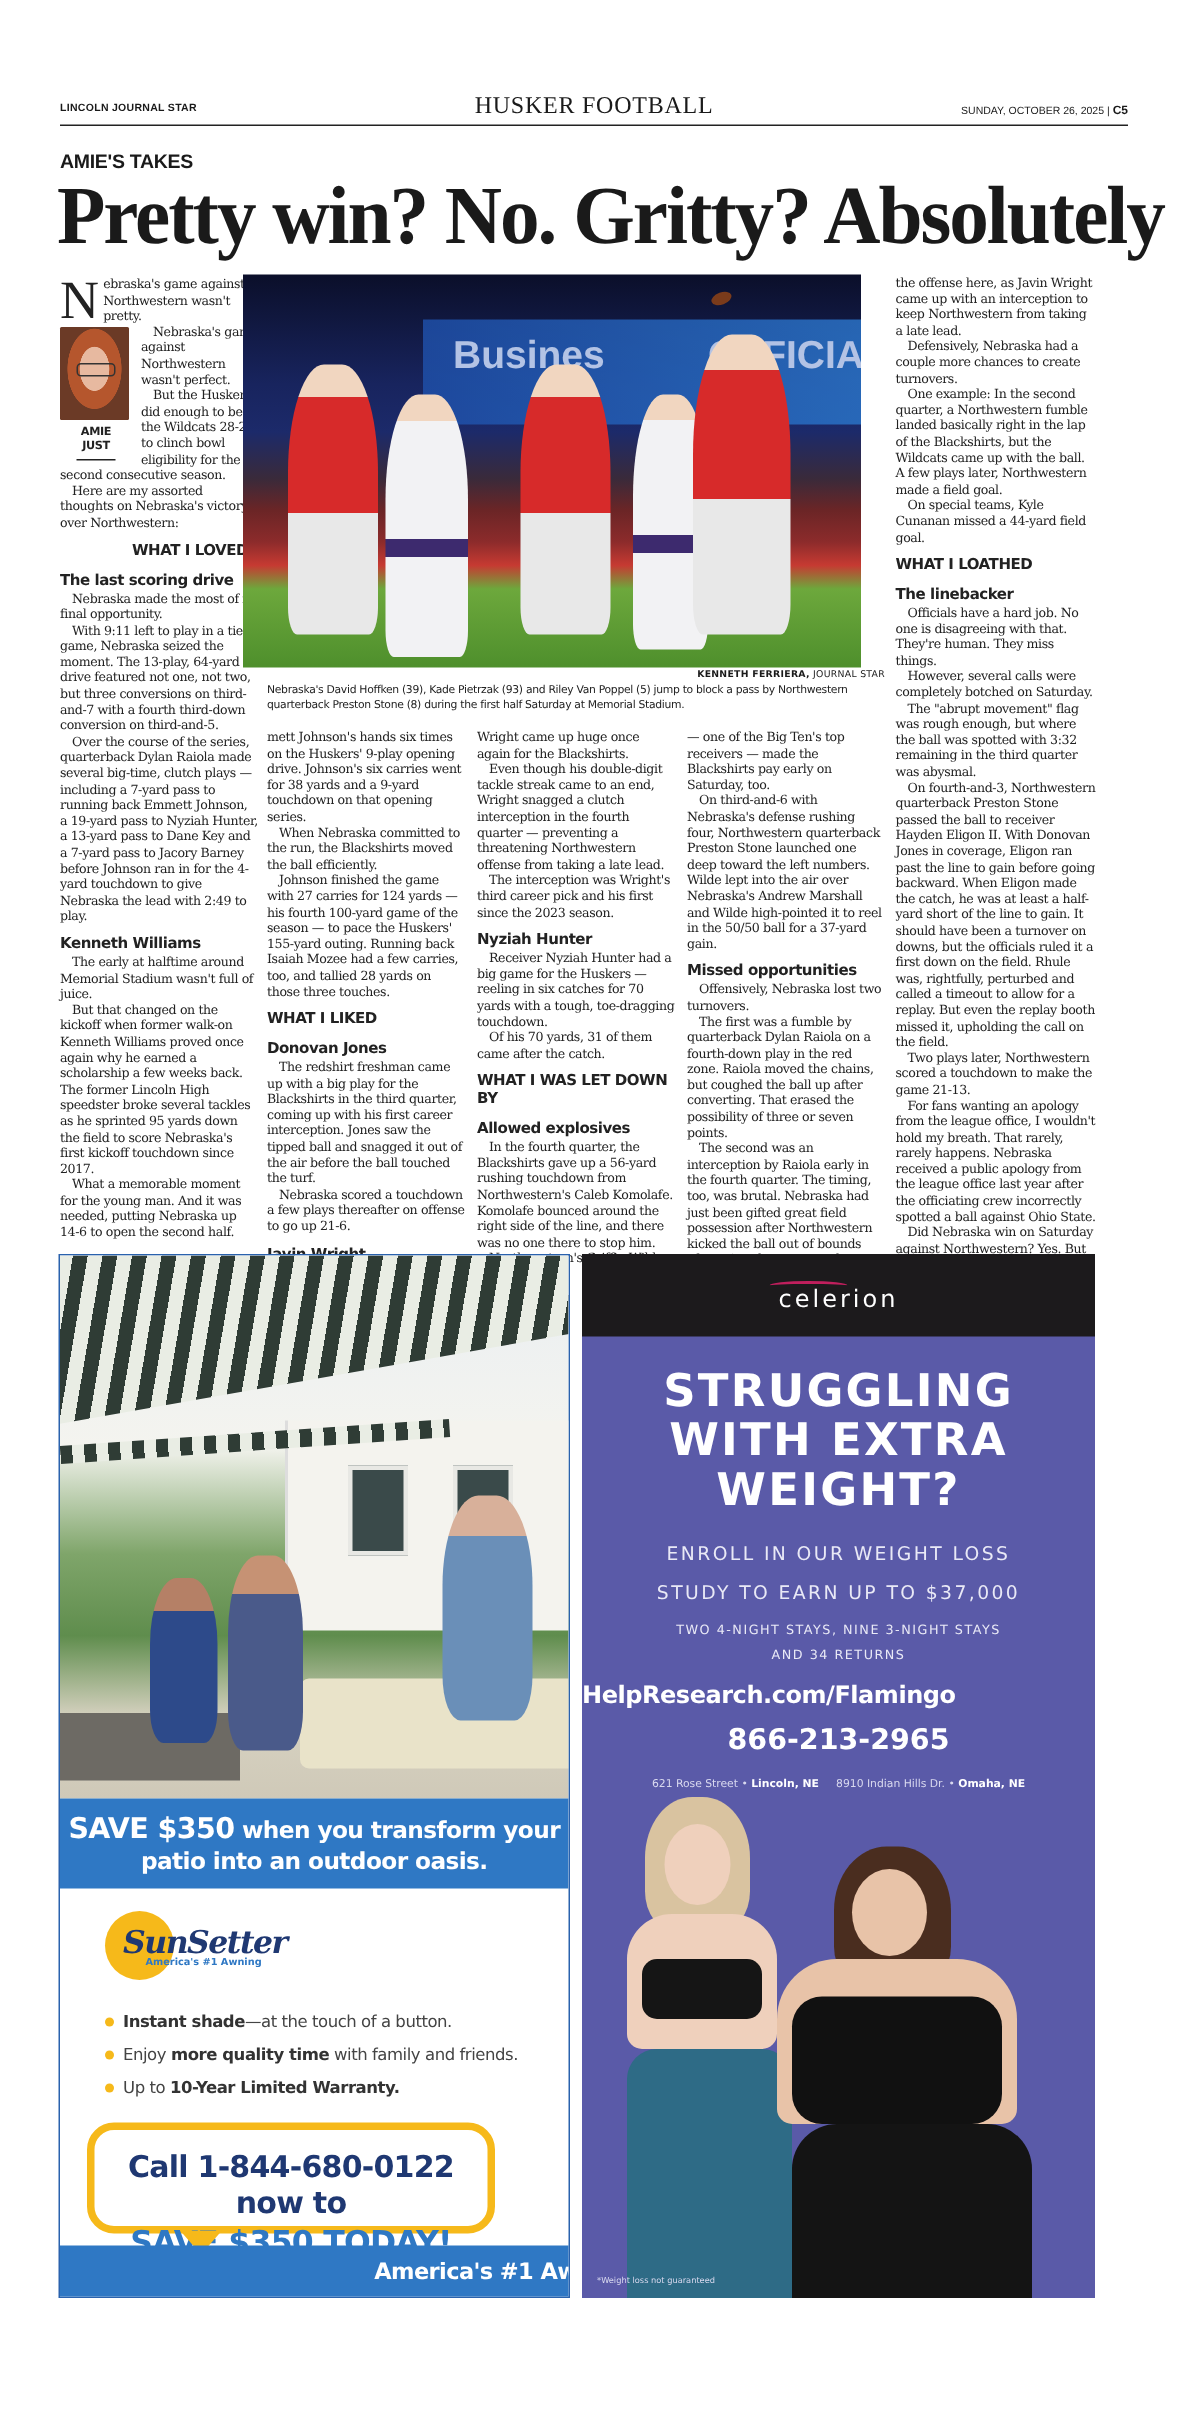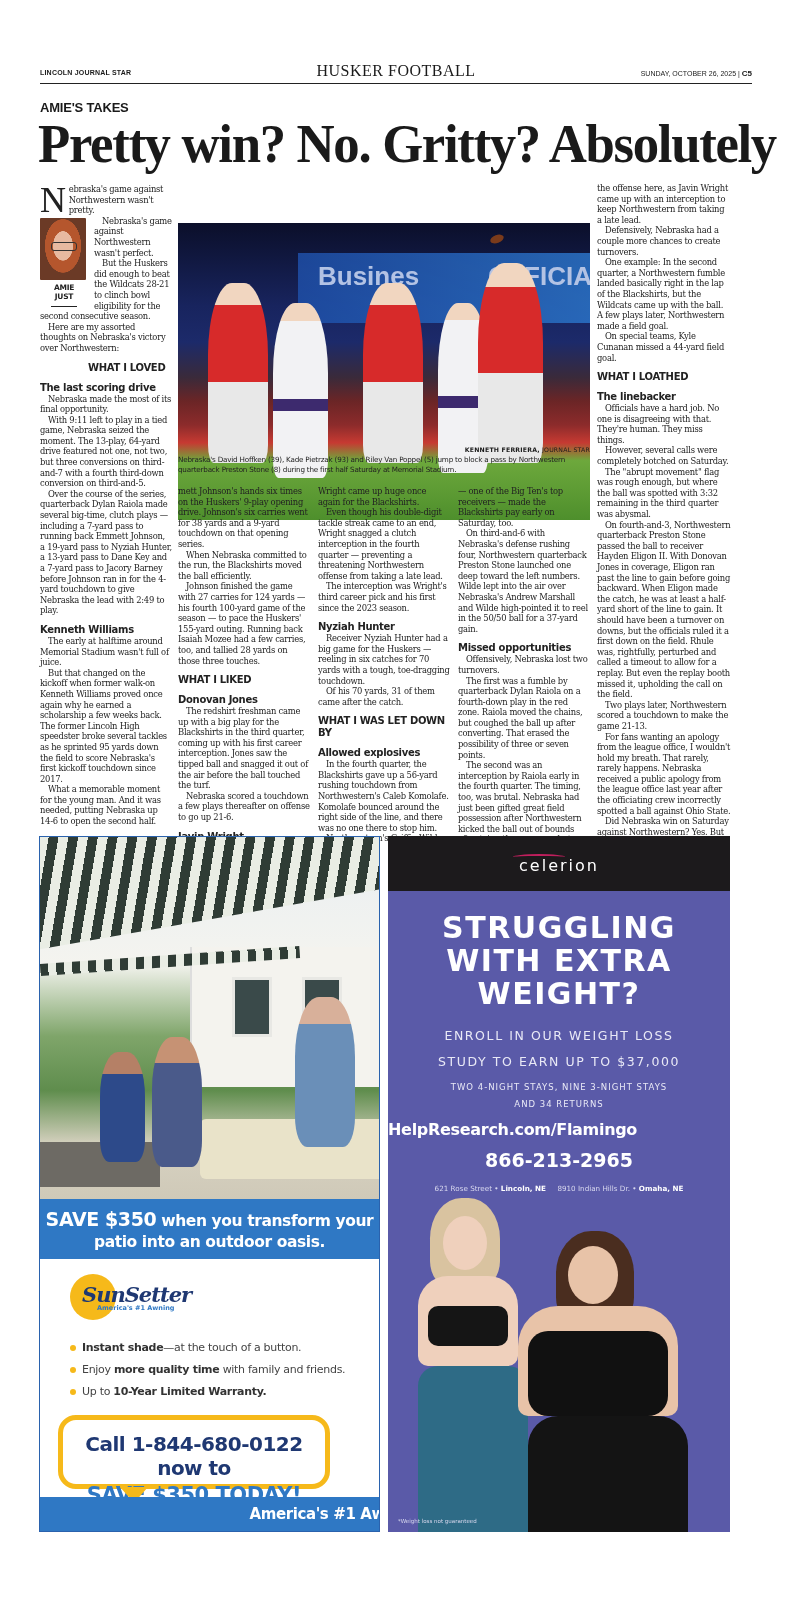--- a/index.html
+++ b/index.html
@@ -28,24 +28,23 @@
   .c4 { left: 458px; top: 486px; width: 132px; }
   .c5 { left: 597px; top: 183px; width: 134px; }
 
   .dropcap { float: left; font-family: "Liberation Serif", serif; font-size: 36px; line-height: 30px; margin: 1px 3px 0 0; }
   .authorbox { float: left; width: 48px; margin: 2px 6px 2px 0; text-align: center; }
   .author-photo { width: 46px; height: 62px; background: radial-gradient(ellipse at 50% 45%, #e7b9a0 0 30%, #b5562d 31% 55%, #6b3a26 56% 100%); border-radius: 1px; position: relative; overflow: hidden; }
   .author-photo::after { content: ""; position: absolute; left: 11px; top: 24px; width: 24px; height: 7px; border: 1.5px solid #333; border-radius: 3px; }
   .author-name { font-family: "DejaVu Sans", sans-serif; font-size: 7.5px; line-height: 9px; font-weight: bold; margin-top: 3px; }
   .author-rule { width: 26px; margin: 5px auto 0; border-top: 1px solid #222; }
 
-  .photo { position: absolute; left: 178px; top: 183px; width: 412px; height: 297px; overflow: hidden;
+  .photo { position: absolute; left: 162px; top: 183px; width: 412px; height: 262px; overflow: hidden;
     background:
       linear-gradient(180deg, #0b0f2a 0%, #18245e 28%, #1c2a6a 40%, #3a2a3a 52%, #6b2526 60%, #8c2b2b 68%, #c63a32 74%, #6da83c 80%, #4e8f2c 100%);
-    margin-top: 40px;
   }
   .photo .board { position: absolute; left: 120px; top: 30px; width: 300px; height: 70px; background: linear-gradient(90deg, #1f4fa8, #2b74c8); opacity: 0.85; }
   .photo .board span { position: absolute; color: #cfe0ff; font-family: "Liberation Sans", sans-serif; font-weight: bold; font-size: 26px; }
   .player { position: absolute; border-radius: 40% 40% 10% 10%; }
   .p-red { background: linear-gradient(180deg, #f1d6c0 0 12%, #d72a2a 12% 55%, #e8e8e8 55% 100%); }
   .p-white { background: linear-gradient(180deg, #f1d6c0 0 10%, #f2f2f4 10% 55%, #3d2a6e 55% 62%, #f2f2f4 62% 100%); }
   .photo .ball { position: absolute; left: 312px; top: 12px; width: 14px; height: 8px; background: #7a3b1b; border-radius: 50%; transform: rotate(-20deg); }
 
   .credit { position: absolute; left: 178px; top: 446px; width: 412px; text-align: right; font-family: "DejaVu Sans", sans-serif; font-size: 6.2px; letter-spacing: 0.2px; }
   .credit b { font-weight: bold; }

